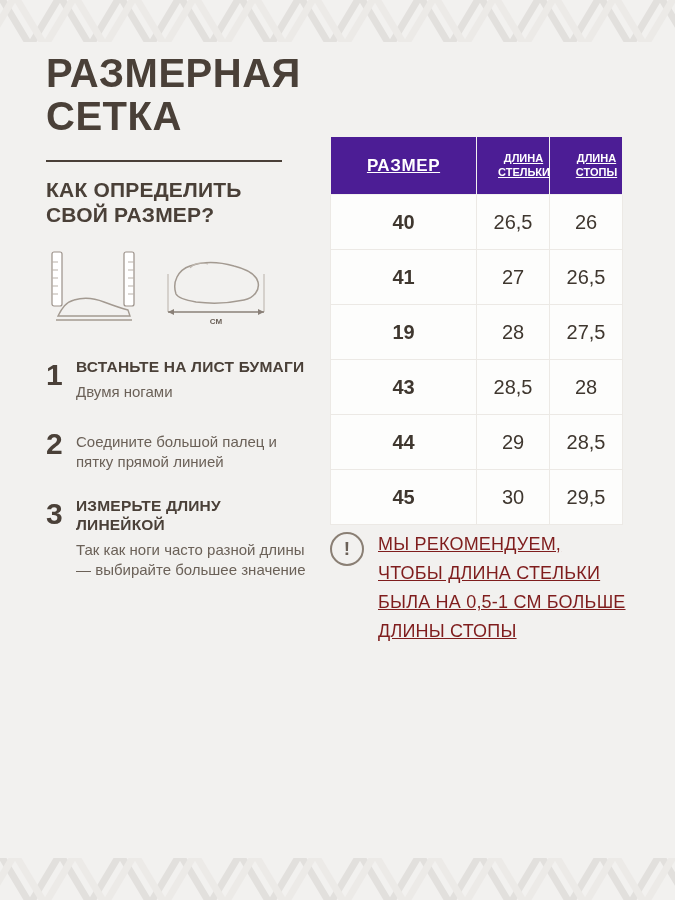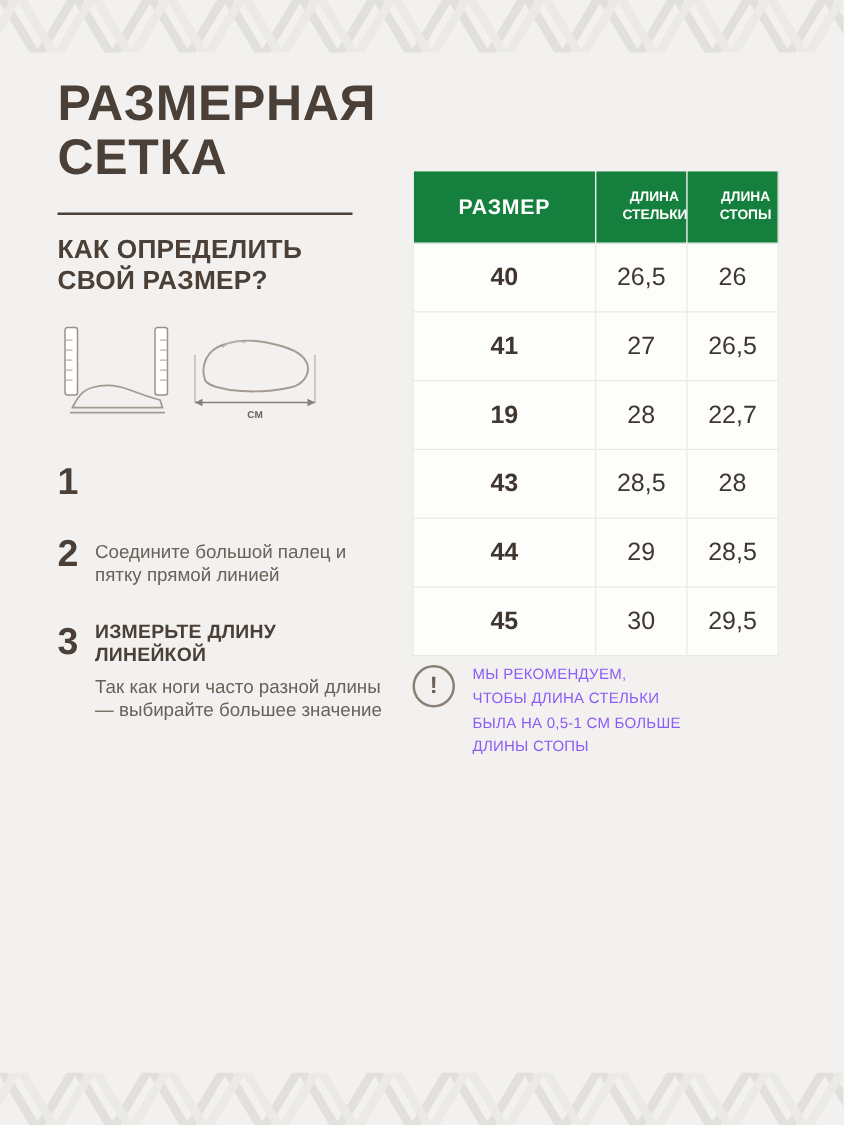--- a/index.html
+++ b/index.html
@@ -24,21 +24,21 @@
     overflow: hidden;
     opacity: 1;
   }
   .band.top { top: 0; }
   .band.bottom { bottom: 0; }
   .band svg { display: block; }
 
   
   .left-col {
     position: absolute;
-    left: 46px; top: 62px;
+    left: 46px; top: 52px;
     width: 260px;
   }
   .title {
     font-size: 40px;
     font-weight: bold;
     line-height: 1.07;
     letter-spacing: 0.5px;
     color: #4a4038;
     text-transform: uppercase;
   }
@@ -54,21 +54,21 @@
     line-height: 1.22;
     color: #4a4038;
     text-transform: uppercase;
     letter-spacing: 0.2px;
   }
 
   
   .diagrams {
     margin-top: 22px;
     display: flex;
-    gap: 6px;
+    gap: 18px;
     align-items: flex-end;
   }
 
   
   .steps { margin-top: 26px; }
   .step {
     display: flex;
     margin-bottom: 26px;
   }
   .step-num {
@@ -101,26 +101,27 @@
     position: absolute;
     left: 330px; top: 136px;
     width: 292px;
   }
   table.size-table {
     width: 292px;
     border-collapse: collapse;
     table-layout: fixed;
   }
   table.size-table th {
-    background: #15803d;
+    background: #4c1d95;
     color: #ffffff;
     font-weight: bold;
     text-transform: uppercase;
     vertical-align: middle;
     border: 1px solid #f2f1ef;
+    text-decoration: underline;
   }
   th.c0 { width: 146px; font-size: 17px; letter-spacing: 0.6px; height: 58px; }
   th.c1, th.c2 { width: 73px; font-size: 11px; line-height: 1.25; height: 58px; padding-left: 21px; }
   table.size-table td {
     background: #fdfdfc;
     border: 1px solid #ece9e5;
     text-align: center;
     height: 55px;
     font-size: 20px;
     color: #3f372f;
@@ -143,25 +144,26 @@
     border-radius: 50%;
     display: flex;
     align-items: center;
     justify-content: center;
     font-size: 19px;
     font-weight: bold;
     color: #6b6158;
     margin-top: 2px;
   }
   .note-text {
-    font-size: 12px;
+    font-size: 18px;
     line-height: 1.62;
     letter-spacing: 0.2px;
     text-transform: uppercase;
-    color: #8b5cf6;
+    color: #7f1d1d;
+    text-decoration: underline;
   }
   .note-text div { white-space: nowrap; }
 </style>
 </head>
 <body>
 
 <div id="page">
 
   <div class="band top">
     <svg width="675" height="42" viewBox="0 0 675 42" xmlns="http://www.w3.org/2000/svg">
@@ -236,20 +238,24 @@
           <text x="56" y="74" text-anchor="middle" font-family="Liberation Sans, sans-serif" font-size="8" font-weight="bold" fill="#6b6158">СМ</text>
         </svg>
       </div>
 
     </div>
 
     <div class="steps">
 
       <div class="step">
         <div class="step-num">1</div>
+        <div class="step-body">
+          <div class="step-head">ВСТАНЬТЕ НА ЛИСТ БУМАГИ</div>
+          <div class="step-desc">Двумя ногами</div>
+        </div>
       </div>
 
       <div class="step">
         <div class="step-num">2</div>
         <div class="step-body">
           <div class="step-desc">Соедините большой палец и пятку прямой линией</div>
         </div>
       </div>
 
       <div class="step">
@@ -279,21 +285,21 @@
           <td>26</td>
         </tr>
         <tr>
           <td class="c0">41</td>
           <td>27</td>
           <td>26,5</td>
         </tr>
         <tr>
           <td class="c0">19</td>
           <td>28</td>
-          <td>22,7</td>
+          <td>27,5</td>
         </tr>
         <tr>
           <td class="c0">43</td>
           <td>28,5</td>
           <td>28</td>
         </tr>
         <tr>
           <td class="c0">44</td>
           <td>29</td>
           <td>28,5</td>

